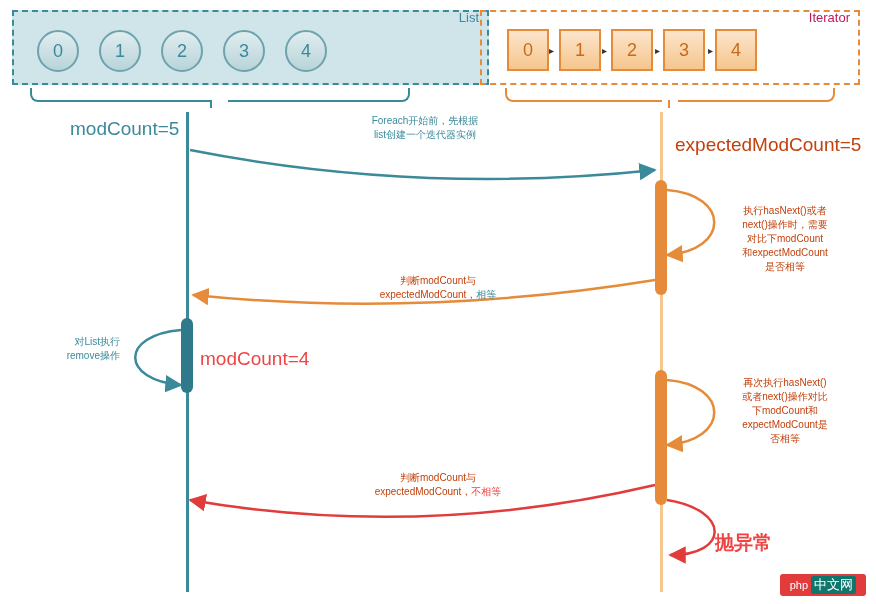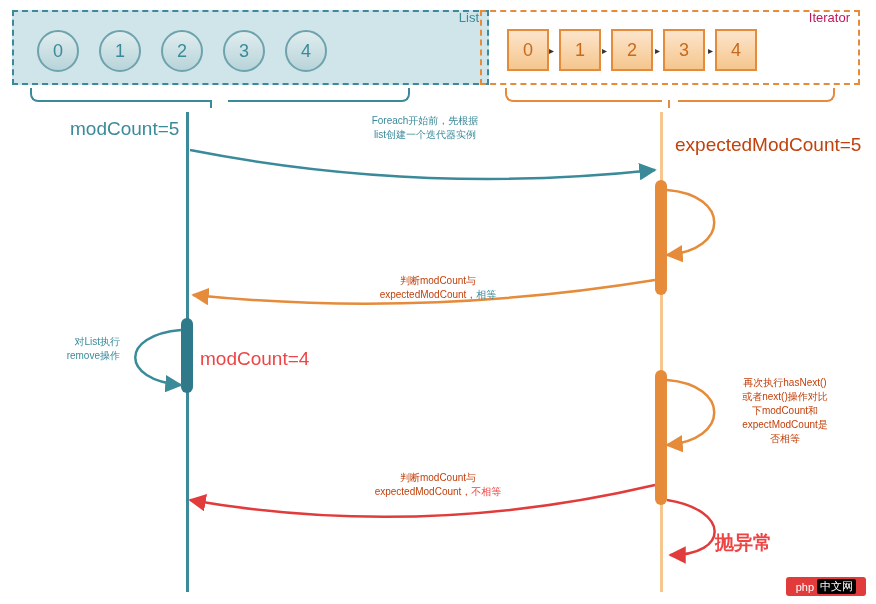--- a/index.html
+++ b/index.html
@@ -26,21 +26,21 @@
 .teal { color: #3a8a9a; }
 .orange { color: #c2410c; margin-top: 16px; }
 .red { color: #ef4444; }
 .lifeline-l { position: absolute; left: 186px; top: 112px; width: 3px; height: 480px; background: #3a8a9a; }
 .lifeline-r { position: absolute; left: 660px; top: 112px; width: 3px; height: 480px; background: #f5c68d; }
 .activation-l { position: absolute; left: 181px; width: 12px; background: #2f7a8a; border-radius: 6px; }
 .activation-r { position: absolute; left: 655px; width: 12px; background: #e58b3a; border-radius: 6px; }
 svg.arrows { position: absolute; top: 0; left: 0; width: 876px; height: 604px; pointer-events: none; }
 .msg { position: absolute; text-align: center; font-size: 10px; }
 .watermark { position: absolute; bottom: 8px; right: 10px; background: #e23b3b; color: #fff; font-size: 11px; padding: 2px 10px; border-radius: 3px; display: inline-flex; align-items: center; }
-.watermark .cn { background: #000000; color: #fff; padding: 0 3px; margin-left: 3px; font-size: 11px; border-radius: 2px; }
+.watermark .cn { background: #0f766e; color: #fff; padding: 0 3px; margin-left: 3px; font-size: 13px; border-radius: 2px; }
 </style>
 </head>
 <body>
 
 <div class="container">
 
   <div class="list-box">
     <span class="list-box-title">List</span>
     <div class="circles">
       <div class="circle">0</div>
@@ -107,20 +107,27 @@
     <path d="M 655 485 Q 420 540 190 500" stroke="#e23b3b" stroke-width="2.5" fill="none" marker-end="url(#ah-red)"></path>
 
     <path d="M 667 500 C 730 510 730 555 670 555" stroke="#e23b3b" stroke-width="2.5" fill="none" marker-end="url(#ah-red)"></path>
   </svg>
 
   <div class="msg teal" style="top:114px; left:335px; width:180px">
     <div>Foreach开始前，先根据</div>
     <div>list创建一个迭代器实例</div>
   </div>
 
+  <div class="msg orange" style="top:188px; left:705px; width:160px">
+    <div>执行hasNext()或者</div>
+    <div>next()操作时，需要</div>
+    <div>对比下modCount</div>
+    <div>和expectModCount</div>
+    <div>是否相等</div>
+  </div>
 
   <div class="msg" style="top:258px; left:318px; width:240px">
     <div class="orange">判断modCount与</div>
     <div><span class="orange">expectedModCount，</span><span class="teal">相等</span></div>
   </div>
 
   <div class="msg teal" style="top:335px; left:20px; width:100px; text-align:right">
     <div>对List执行</div>
     <div>remove操作</div>
   </div>

